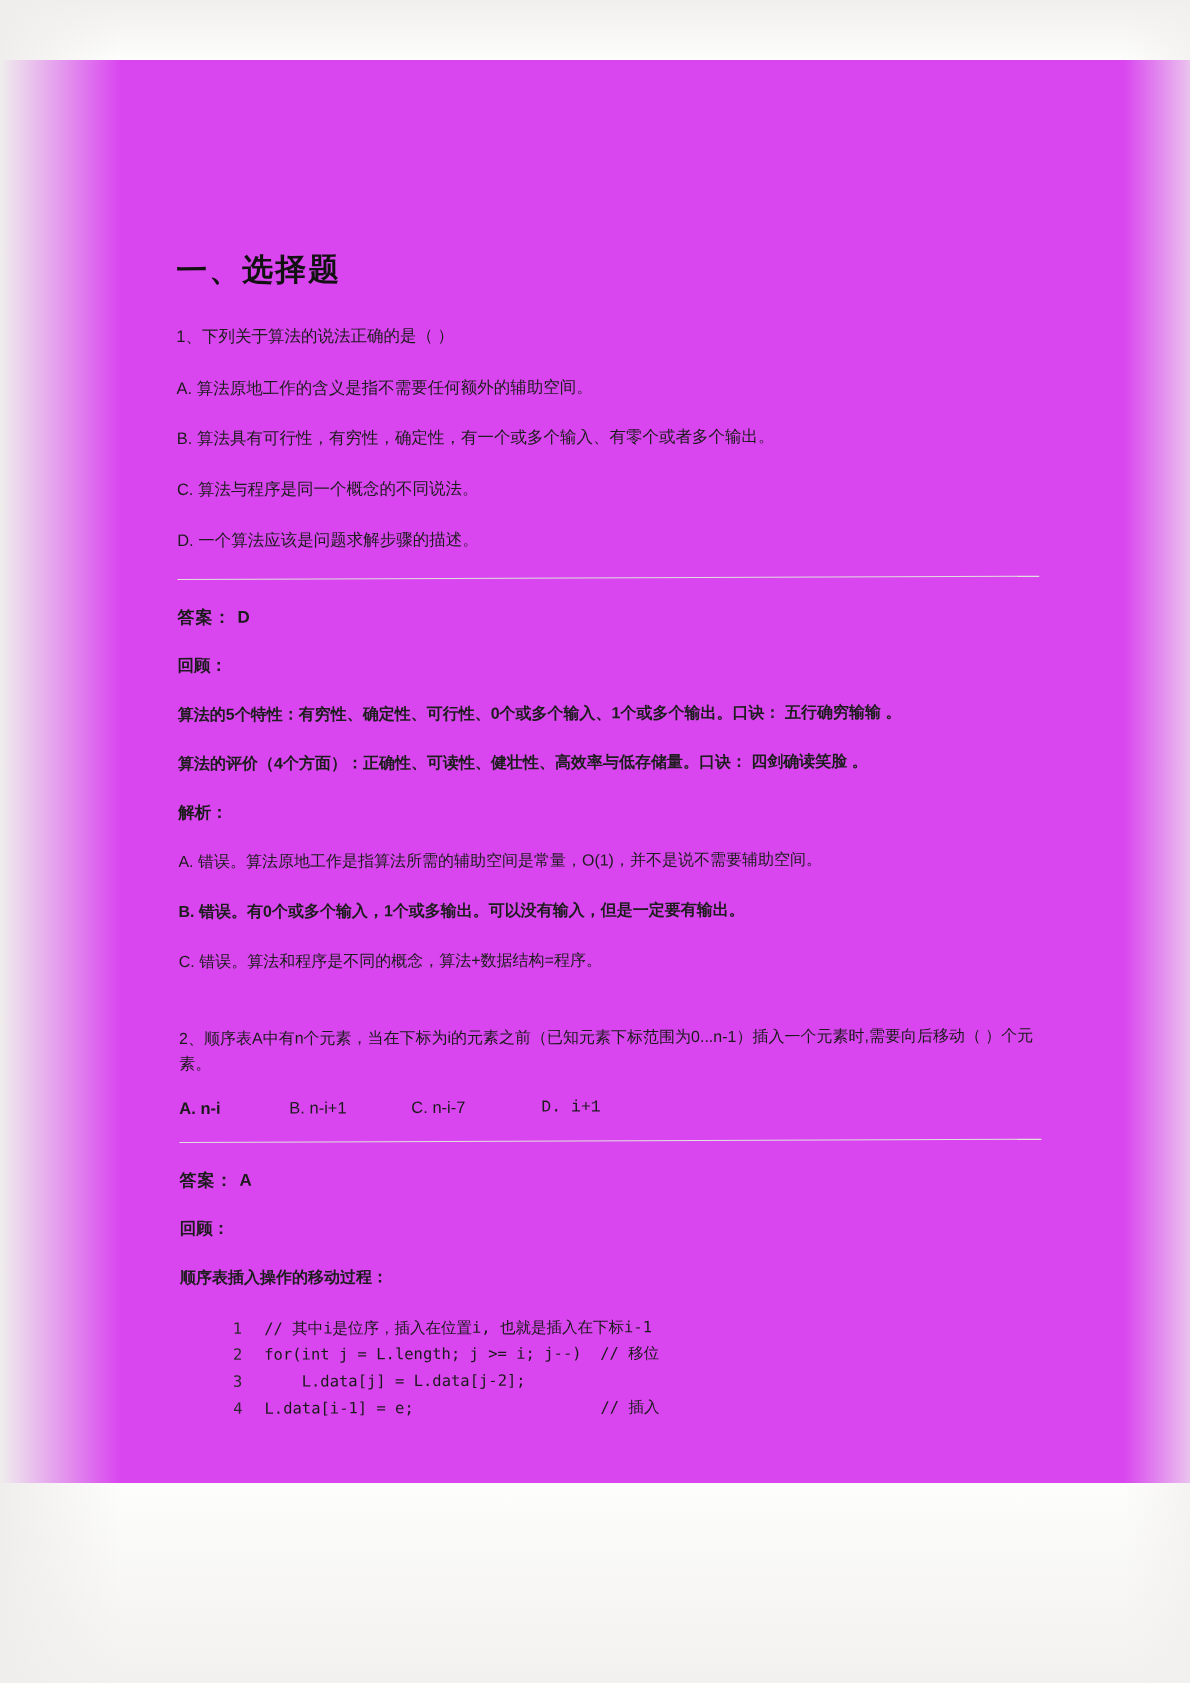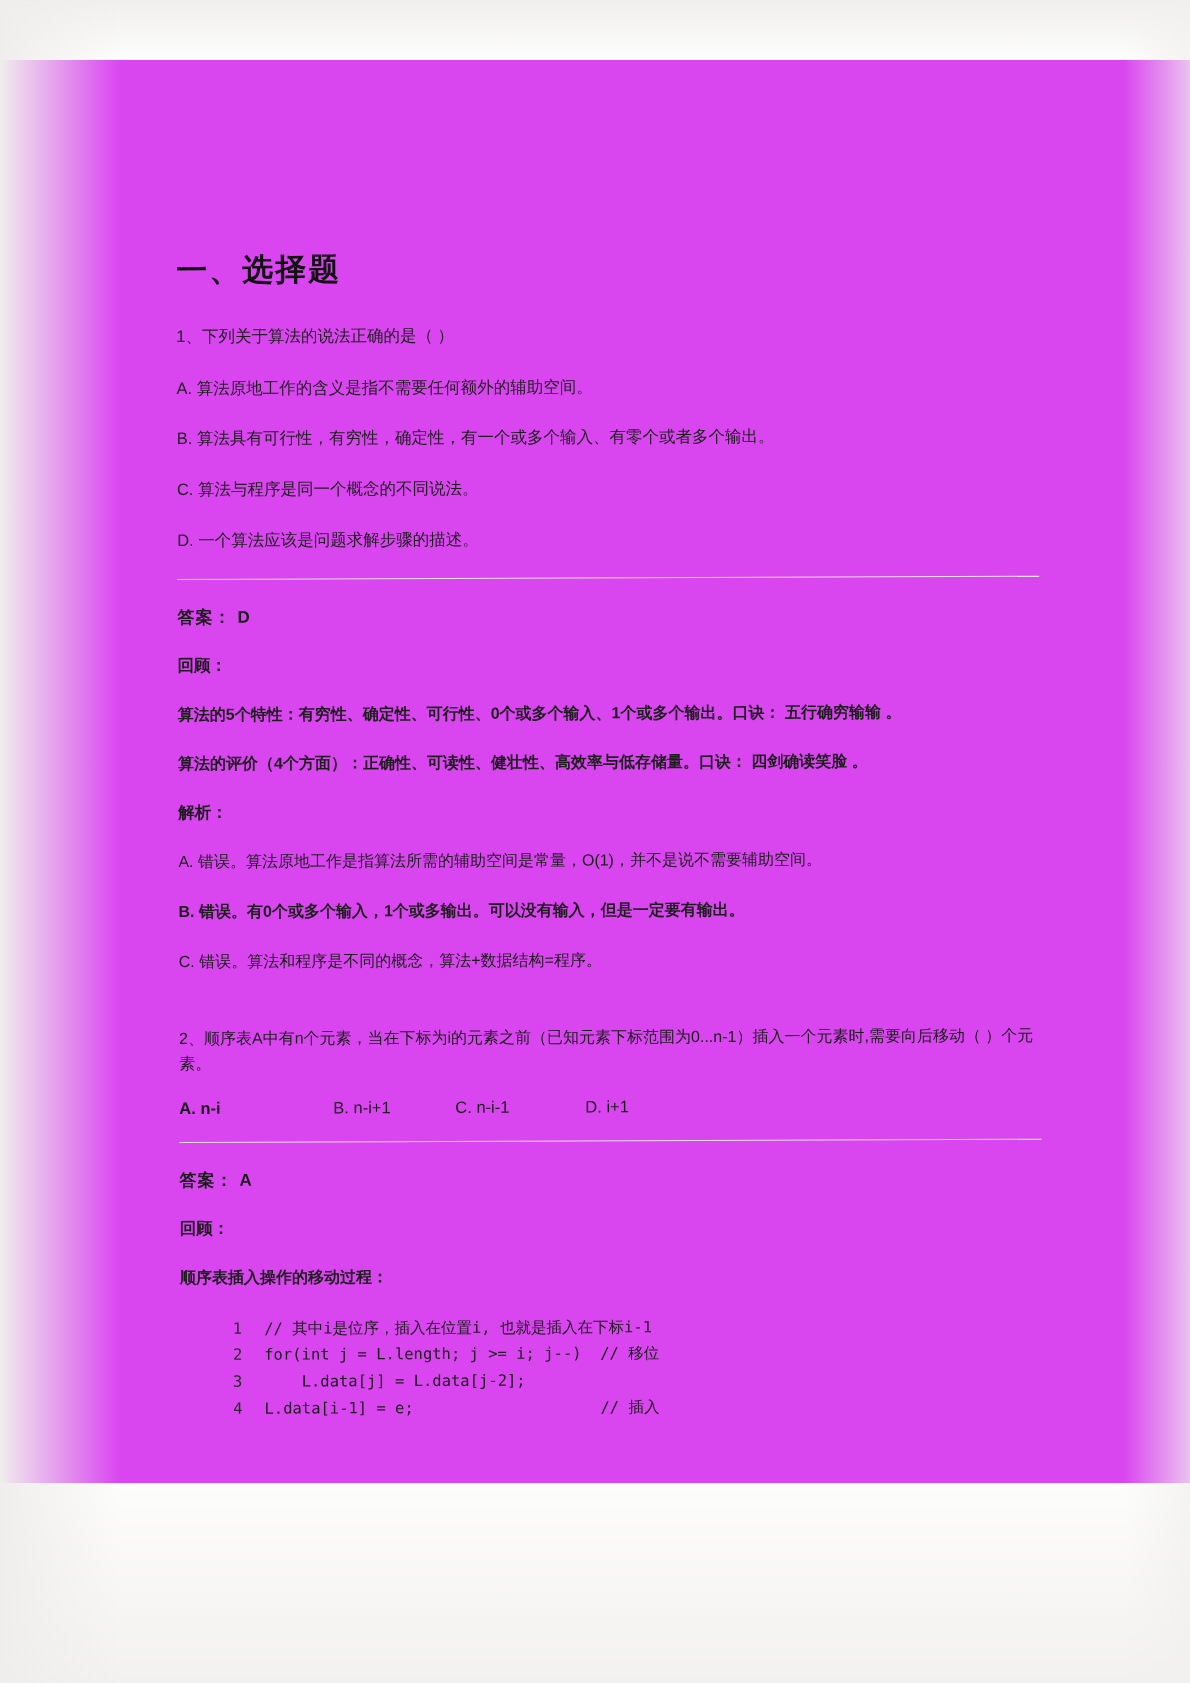--- a/index.html
+++ b/index.html
@@ -113,23 +113,23 @@
   }
   .opts-row {
     font-size: 16.5px;
     margin: 0 0 24px 0;
     display: flex;
   }
   .opts-row span {
     display: inline-block;
   }
   .opts-row .o1 { width: 110px; font-weight: bold; }
-  .opts-row .o2 { width: 122px; margin-left: 44px; }
+  .opts-row .o2 { width: 122px; }
   .opts-row .o3 { width: 130px; }
-  .opts-row .o4 { width: 110px; }
+  .opts-row .o4 { width: 110px; font-family: Liberation Mono, monospace; }
   .gap-lg { height: 26px; }
   .code-block {
     margin: 22px 0 0 22px;
     font-family: "DejaVu Sans Mono", monospace;
     font-size: 15.5px;
     line-height: 1.72;
     color: #1a1a1a;
   }
   .code-line {
     display: flex;
@@ -186,21 +186,21 @@
     <p class="para strongish">B. 错误。有0个或多个输入，1个或多输出。可以没有输入，但是一定要有输出。</p>
     <p class="para">C. 错误。算法和程序是不同的概念，算法+数据结构=程序。</p>
 
     <div class="gap-lg"></div>
 
     <p class="q2-stem">2、顺序表A中有n个元素，当在下标为i的元素之前（已知元素下标范围为0...n-1）插入一个元素时,需要向后移动（ ）个元素。</p>
 
     <div class="opts-row">
       <span class="o1">A. n-i</span>
       <span class="o2">B. n-i+1</span>
-      <span class="o3">C. n-i-1</span>
+      <span class="o3">C. n-i-7</span>
       <span class="o4">D. i+1</span>
     </div>
 
     <div class="divider"></div>
 
     <p class="answer">
       <span>答案：</span><span class="val">A</span>
     </p>
 
     <p class="section-label">回顾：</p>

